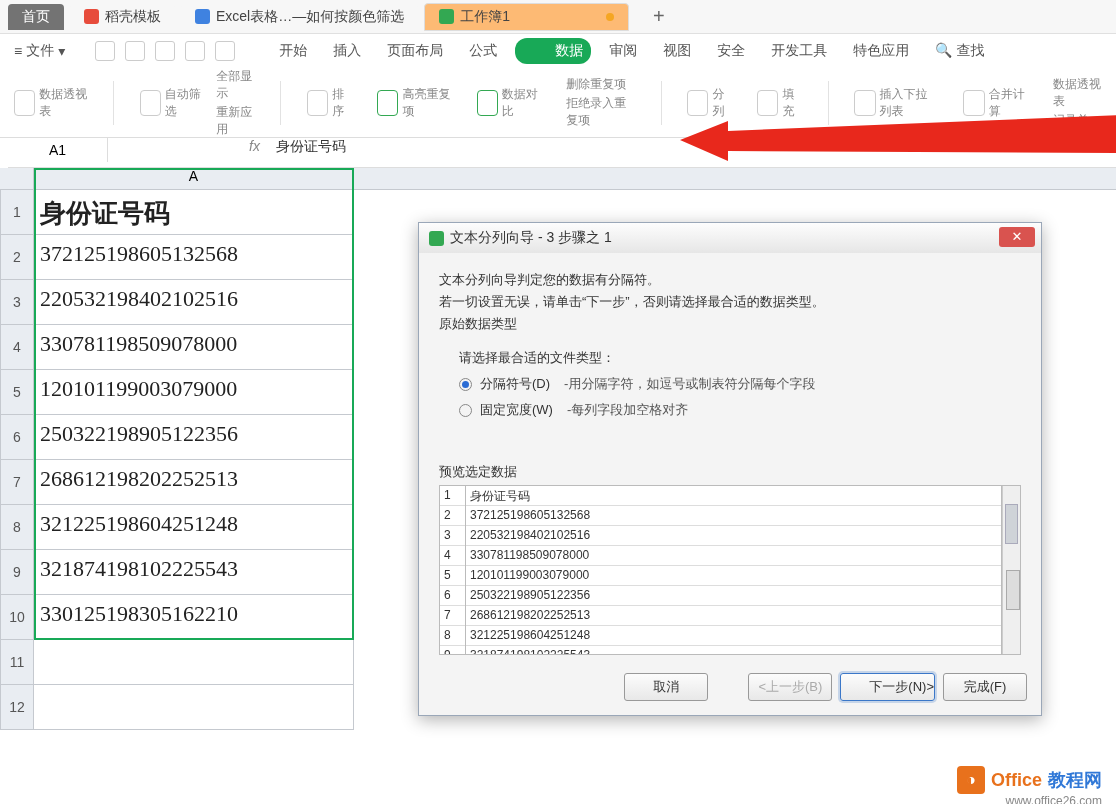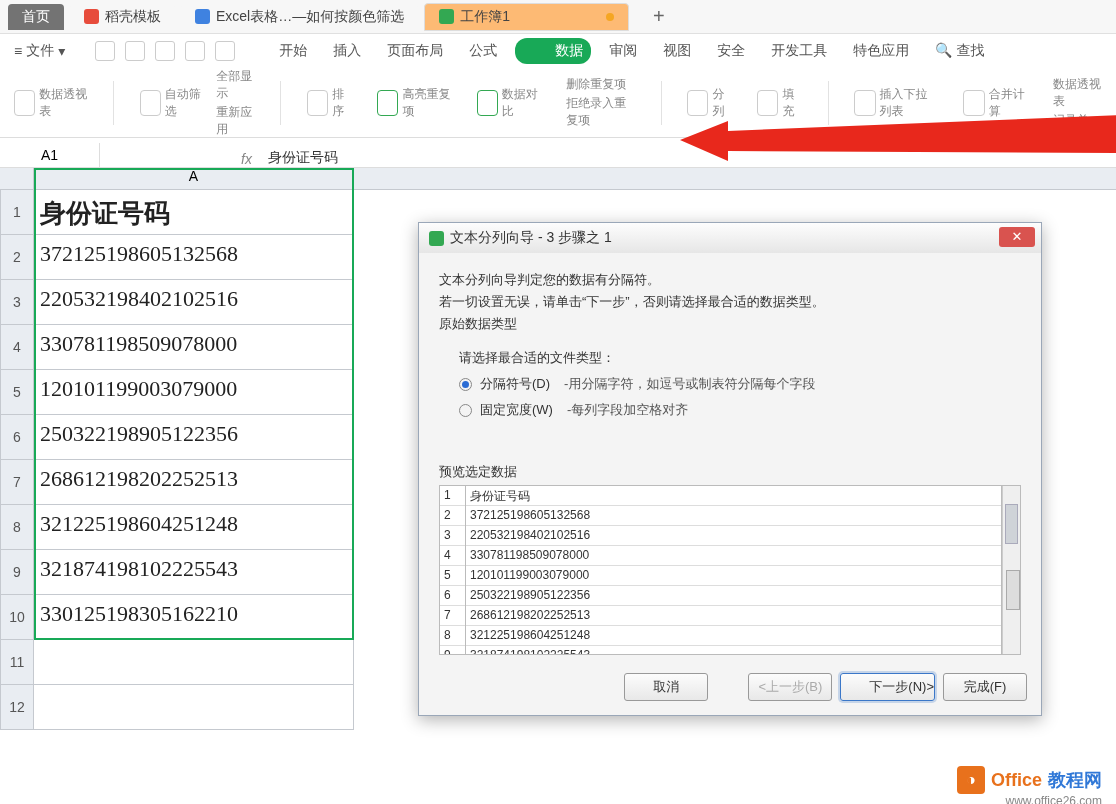--- a/index.html
+++ b/index.html
@@ -27,21 +27,21 @@
 
   .ribbon { display:flex; align-items:center; height:70px; border-bottom:1px solid #ddd; padding:0 14px; gap:26px; color:#888; font-size:12px;}
   .rb-group { display:flex; flex-direction:row; align-items:center; gap:4px;}
   .rb-ico { width:26px;height:26px;border:1px solid #ccc;border-radius:4px;}
   .rb-ico.accent { border-color:#33a852;}
   .rb-stack { display:flex; flex-direction:column; gap:2px; font-size:12px;}
   .rb-pair { display:flex; gap:14px;}
   .rb-vsep { width:1px; height:44px; background:#e2e2e2;}
 
   
-  .fbar { display:flex; align-items:flex-end; height:30px; border-bottom:1px solid #ddd; font-size:14px; }
+  .fbar { display:flex; align-items:flex-start; height:30px; border-bottom:1px solid #ddd; font-size:14px;margin-left:8px; }
   .namebox { width:100px; text-align:center; border-right:1px solid #ddd; padding:4px 0;}
   .fx { width:160px; text-align:right; padding-right:8px; color:#888;}
   .fval { flex:1; padding-left:8px; color:#333;}
 
   
   .grid { position:relative; }
   .colhdr { display:flex; height:22px; background:#e9edf2; border-bottom:1px solid #c5c9cf;}
   .rownumcol { width:34px; border-right:1px solid #c5c9cf;}
   .colA { width:320px; text-align:center; border-right:1px solid #c5c9cf; font-size:14px; background:#e9edf2;}
   .rows { }

